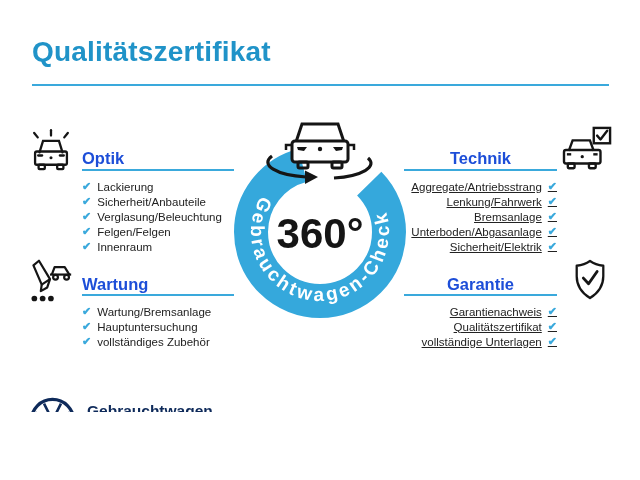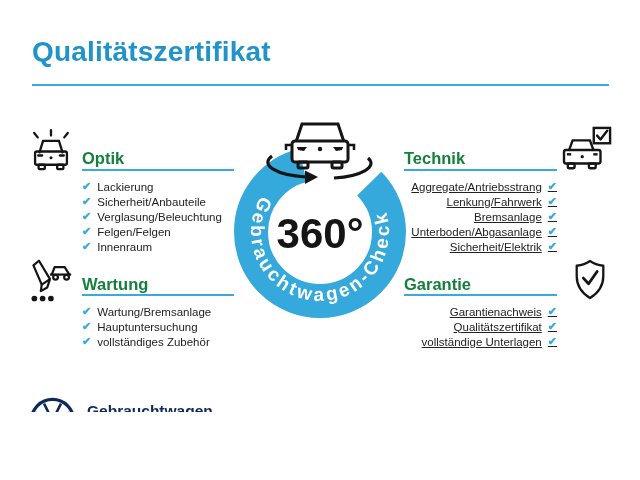--- a/index.html
+++ b/index.html
@@ -9,36 +9,36 @@
     font-family:"Liberation Sans", sans-serif; overflow:hidden;
   }
   .abs { position:absolute; }
 
   .page-title {
     left:32px; top:36px; font-size:28px; font-weight:bold; color:#2093c8;
     letter-spacing:.2px;
   }
   .title-rule { left:32px; top:84px; width:577px; height:2px; background:#3aa9dc; }
 
-  .sec-head { font-size:16.5px; font-weight:bold; color:#15803d; }
+  .sec-head { font-size:16.5px; font-weight:bold; color:#1d4ed8; }
   .sec-rule { height:2px; background:#3aa9dc; }
 
   .chk-list { list-style:none; }
   .chk-list li {
     display:flex; align-items:center; height:15px;
     font-size:11.5px; color:#222;
   }
   .chk-list.right li { justify-content:flex-end;text-decoration:underline; }
   .chk {
     color:#3aa9dc; font-size:11px; font-weight:bold; line-height:1;
   }
   .chk-list.left  .chk { margin-right:6px; }
   .chk-list.right .chk { margin-left:6px; }
 
-  .head-right { text-align:left; width:153px; }
+  .head-right { text-align:center; width:153px; }
 
   .footer-text {
     left:87px; top:401px; font-size:15.5px; font-weight:bold;
     color:#0e2a5a; line-height:19.5px;
   }
 
   svg { display:block; }
   .ink { stroke:#151515; fill:none; }
 </style>
 </head>

